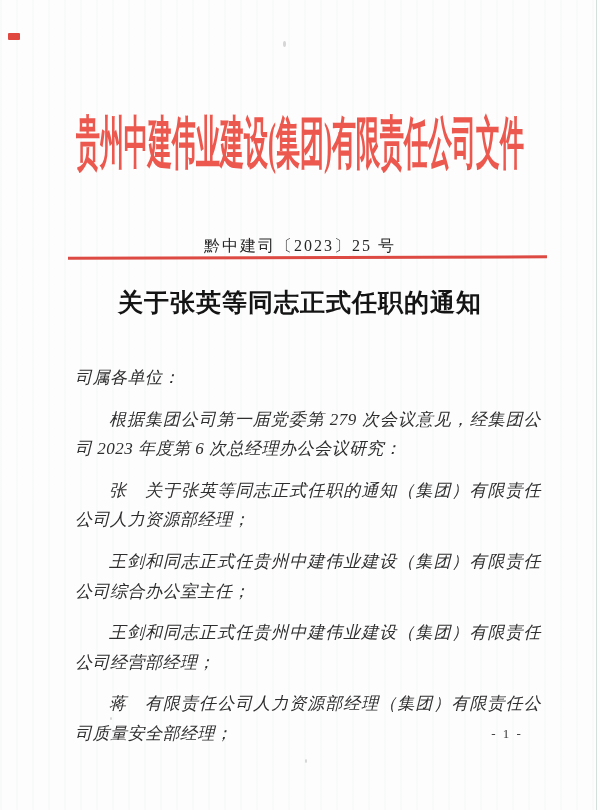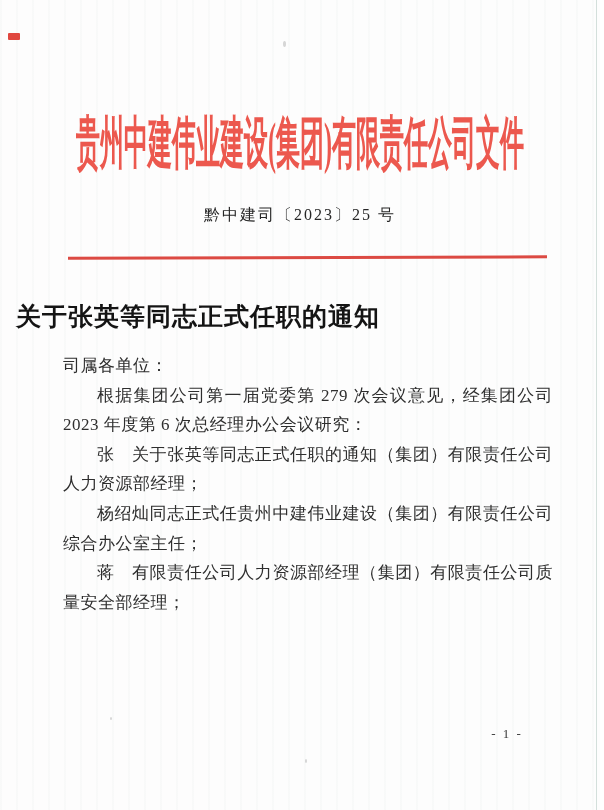--- a/index.html
+++ b/index.html
@@ -42,21 +42,21 @@
     display: inline-block;
     font-size: 24px;
     font-weight: 700;
     letter-spacing: 0px;
     transform: scaleY(2.35);
     transform-origin: 50% 0;
   }
 
   .doc-number {
     position: absolute;
-    top: 205px;
+    top: 236px;
     left: 0;
     right: 0;
     text-align: center;
     font-size: 16px;
     letter-spacing: 2px;
     color: #262626;
   }
 
   .red-divider {
     position: absolute;
@@ -65,41 +65,43 @@
     width: 479px;
     height: 2.5px;
     transform: rotate(-0.15deg);
   }
 
   .notice-title {
     position: absolute;
     top: 284px;
     left: 0;
     right: 0;
-    margin: 16px;
+    margin: 2px;
+    text-align: center;
     font-size: 25px;
     font-weight: 700;
     letter-spacing: 1px;
     color: #141414;
   }
 
   .body-text {
     position: absolute;
     top: 351px;
     left: 63px;
     width: 490px;
     font-size: 17px;
     line-height: 29.6px;
     letter-spacing: 0.5px;
     color: #2e2e2e;
     text-align: justify;
     text-justify: inter-ideograph;
   }
   .body-text p {
-    margin: 0;
+    margin: 12px;
+    font-style: italic;
   }
   .body-text .para {
     text-indent: 2em;
   }
 
   .page-number {
     position: absolute;
     top: 726px;
     left: 447px;
     width: 120px;
@@ -144,21 +146,22 @@
 
   <div class="red-divider" style="background: rgb(220, 74, 67);"></div>
 
   <h1 class="notice-title">关于张英等同志正式任职的通知</h1>
 
   <div class="body-text">
     <p class="salutation">司属各单位：</p>
     <div>
         <p class="para">根据集团公司第一届党委第 279 次会议意见，经集团公司 2023 年度第 6 次总经理办公会议研究：</p>
         <p class="para">张　关于张英等同志正式任职的通知（集团）有限责任公司人力资源部经理；</p>
-        <p class="para">杨绍灿同志正式任贵州中建伟业建设（集团）有限责任公司综合办公室主任；</p>
+        <p class="para">王剑和同志正式任贵州中建伟业建设（集团）有限责任公司综合办公室主任；</p>
+        <p class="para">王剑和同志正式任贵州中建伟业建设（集团）有限责任公司经营部经理；</p>
         <p class="para">蒋　有限责任公司人力资源部经理（集团）有限责任公司质量安全部经理；</p>
       </div>
   </div>
 
   <div class="page-number">- 1 -</div>
 
   <div class="scan-edge"></div>
 
 </div>
 

